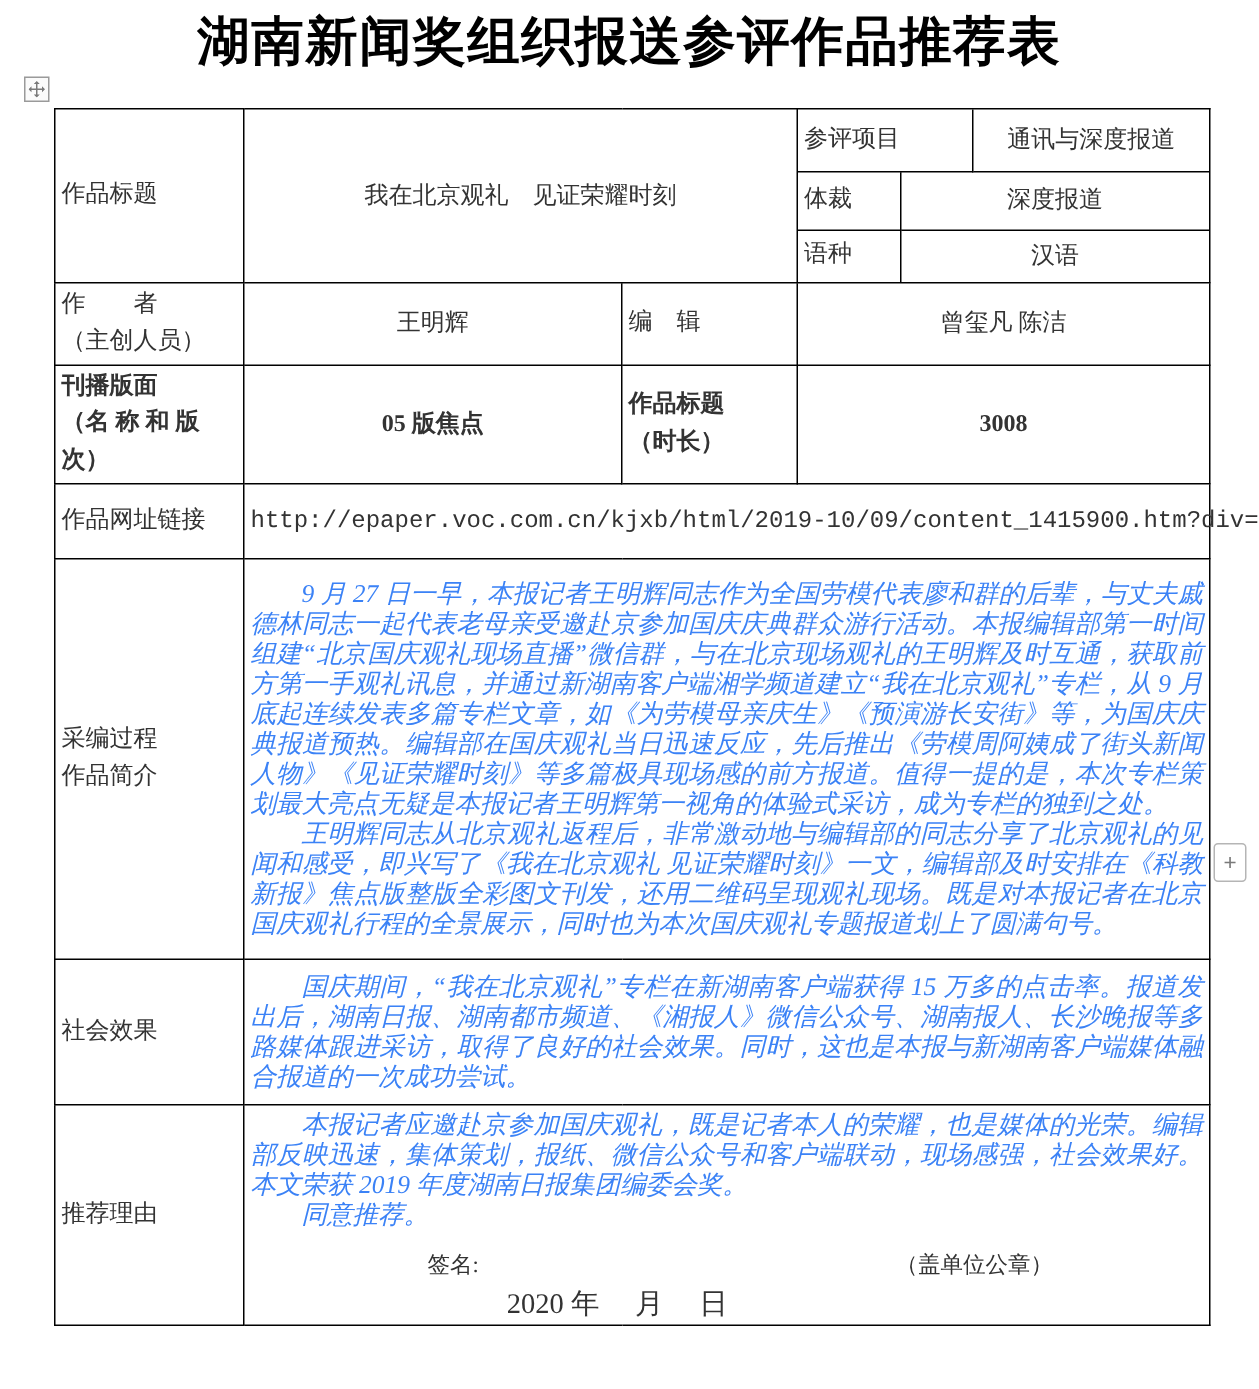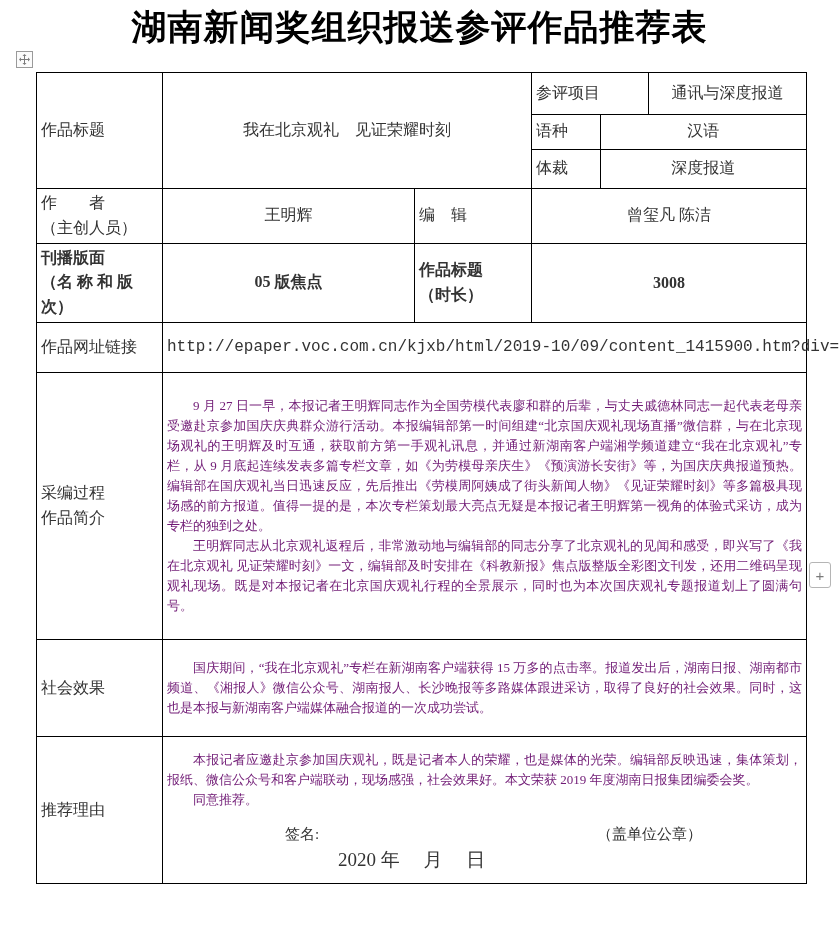--- a/index.html
+++ b/index.html
@@ -39,21 +39,21 @@
   td.lab-left{text-align:left;padding-left:8px;white-space:pre-line;line-height:1.55;}
   td.val{text-align:center;}
   td.url-cell{
     text-align:left;padding-left:8px;
     font-family:"Liberation Mono", monospace;
     font-size:14px;letter-spacing:0;color:#333;white-space:nowrap;
   }
   td.para-cell{vertical-align:top;padding:10px 14px 4px 10px;}
   .para-cell p{
     margin:0;text-indent:2em;text-align:justify;
-    font-size:13px;line-height:20px;color:#701a75;
+    font-size:17px;line-height:20px;color:#3b82f6;font-style:italic;
   }
   table.sub{
     width:100%;height:100%;border-collapse:collapse;table-layout:fixed;
     border-style:hidden; 
   }
   table.sub td{border:1px solid #000;margin-left:27px;}
   .sig-row{
     display:flex;justify-content:space-between;
     padding:14px 100px 0 118px;font-size:15px;line-height:20px;
   }
@@ -92,27 +92,27 @@
         <colgroup>
               <col style="width:68px">
               <col style="width:48px">
               <col style="width:157px">
             </colgroup>
         <tbody>
               <tr style="height:41px;">
           <td class="lab-left" colspan="2">参评项目</td>
           <td class="val">通讯与深度报道</td>
         </tr>
+        <tr style="height:39px;">
+          <td class="lab-left">体裁</td>
+          <td class="val" colspan="2">深度报道</td>
+        </tr>
         <tr style="height:35px;">
           <td class="lab-left">语种</td>
           <td class="val" colspan="2">汉语</td>
-        </tr>
-        <tr style="height:39px;">
-          <td class="lab-left">体裁</td>
-          <td class="val" colspan="2">深度报道</td>
         </tr>
       </tbody>
           </table>
     </td>
   </tr>
 
   <tr style="height:51px;font-family:Liberation Serif, serif;">
     <td class="lab">作　　者
 （主创人员）</td>
     <td class="val">王明辉</td>

